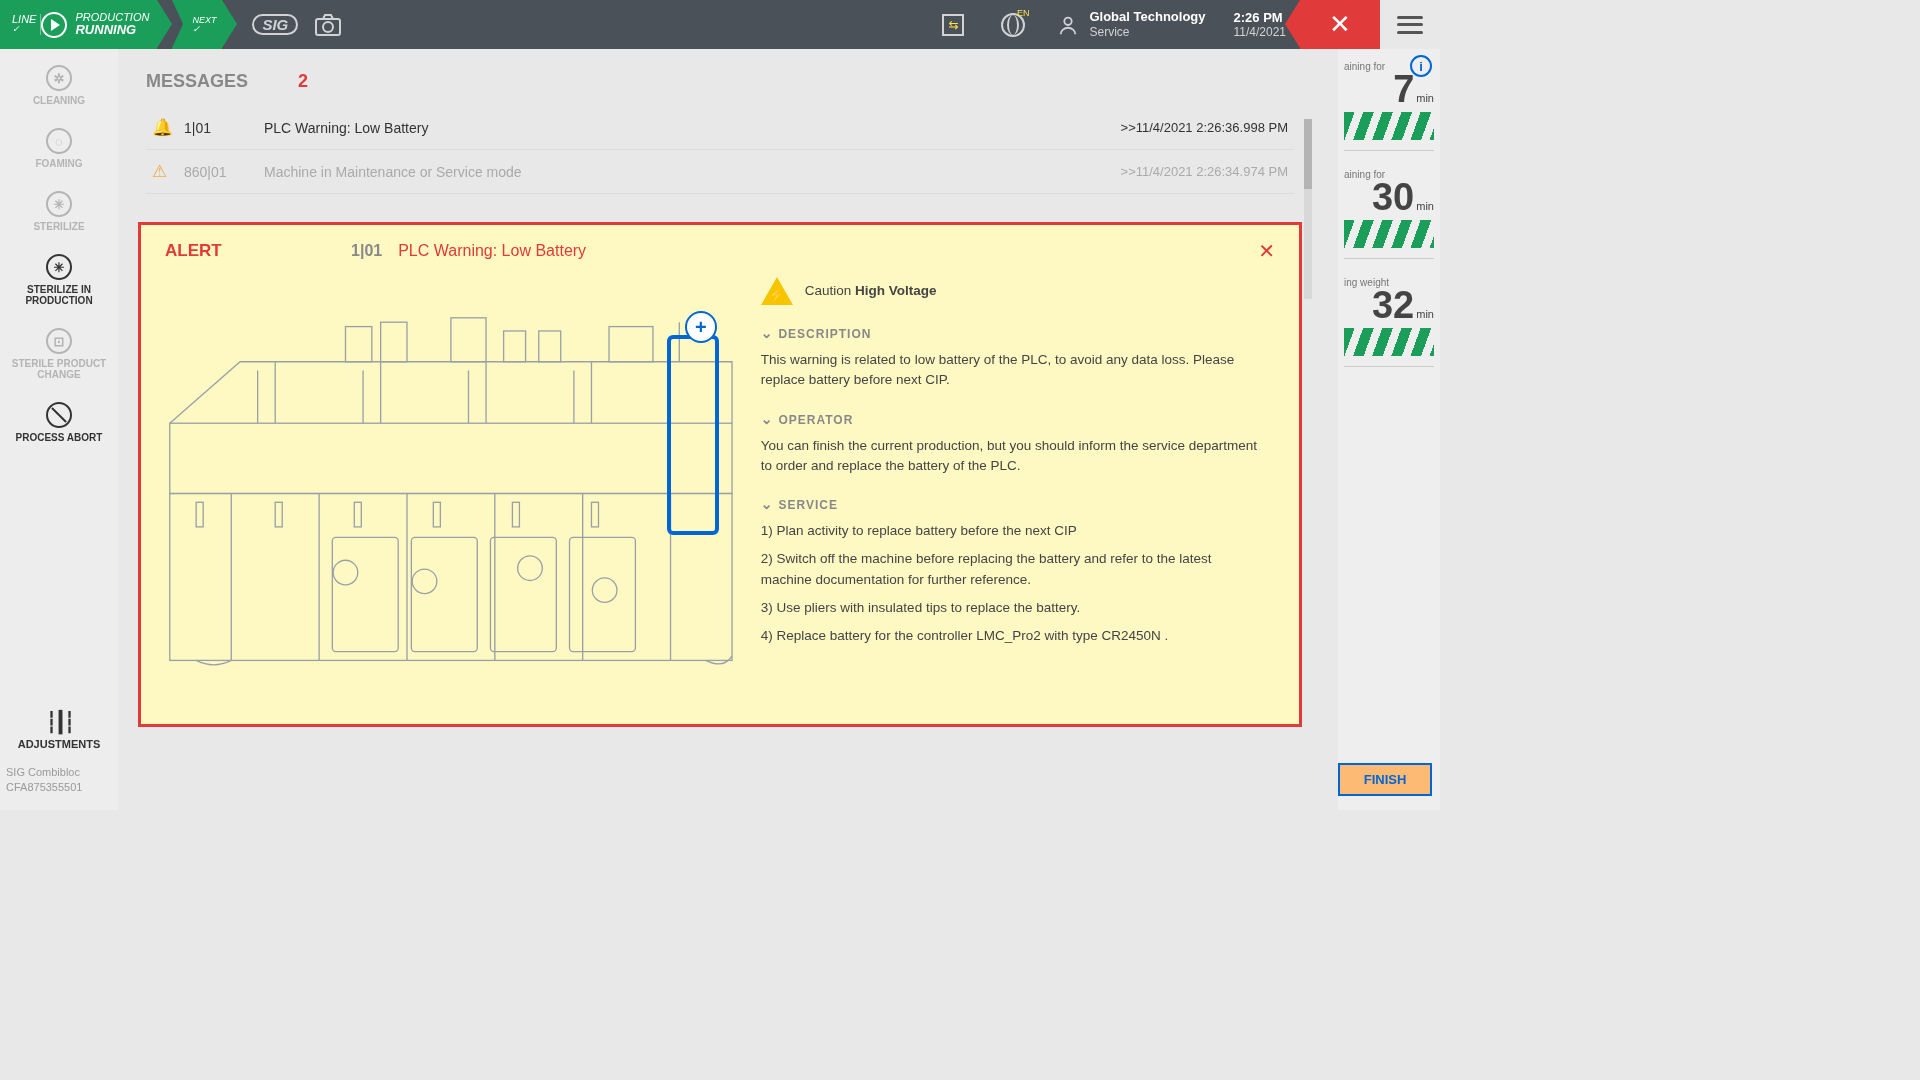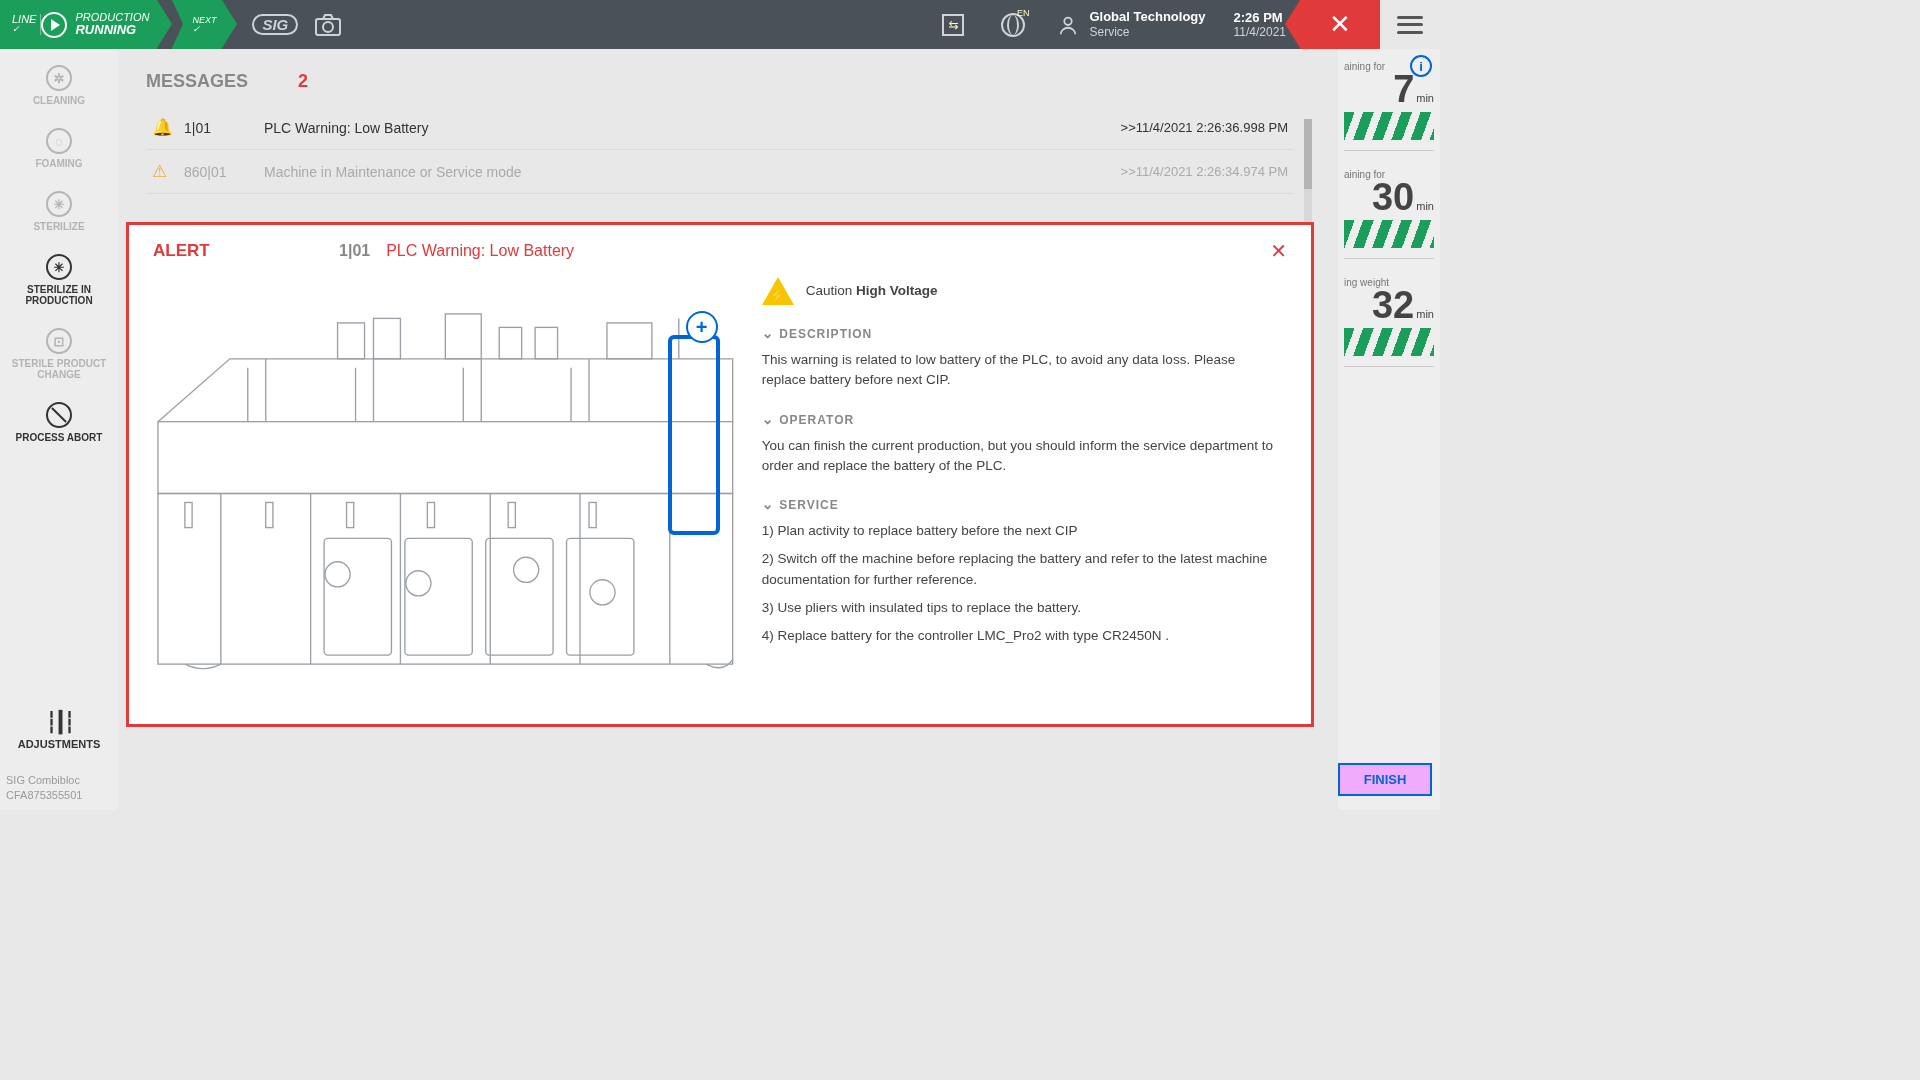--- a/index.html
+++ b/index.html
@@ -9,21 +9,21 @@
 .tb-green::after{content:"";position:absolute;right:-15px;top:0;width:0;height:0;border-top:24.5px solid transparent;border-bottom:24.5px solid transparent;border-left:15px solid #1a9e5a;z-index:2}
 .tb-line{font-size:11px;font-style:italic;line-height:1;padding:0 4px;border-right:1px solid rgba(255,255,255,.4);margin-right:0}
 .tb-line small{display:block}
 .tb-play{width:26px;height:26px;border:2px solid #fff;border-radius:50%;display:flex;align-items:center;justify-content:center;margin-right:8px}
 .tb-play::before{content:"";width:0;height:0;border-top:6px solid transparent;border-bottom:6px solid transparent;border-left:9px solid #fff;margin-left:2px}
 .tb-status{font-style:italic;font-size:11px;line-height:1.1}
 .tb-status b{display:block;font-size:13px}
 .tb-next{background:#1a9e5a;display:flex;align-items:center;padding:0 6px 0 20px;margin-left:15px;position:relative;font-size:9px;font-style:italic}
 .tb-next::before{content:"";position:absolute;left:0;top:0;width:0;height:0;border-top:24.5px solid transparent;border-bottom:24.5px solid transparent;border-left:11px solid #4a5159}
 .tb-next::after{content:"";position:absolute;right:-15px;top:0;width:0;height:0;border-top:24.5px solid transparent;border-bottom:24.5px solid transparent;border-left:15px solid #1a9e5a}
-.tb-icon{width:60px;display:flex;align-items:center;justify-content:center;font-size:22px;color:#fef9c3}
+.tb-icon{width:60px;display:flex;align-items:center;justify-content:center;font-size:22px;color:#fde047}
 .tb-sig{font-style:italic;font-weight:bold;border:2px solid #cfd3d7;border-radius:14px;padding:0 8px;font-size:15px;margin-left:30px;align-self:center;color:#cfd3d7}
 .tb-spacer{flex:1}
 .tb-user{display:flex;align-items:center;gap:10px;padding:14px 14px}
 .tb-user .u1{font-size:13px;font-weight:bold;line-height:1.1}
 .tb-user .u2{font-size:12px;color:#cfd3d7}
 .tb-time{text-align:left;padding:0 14px;align-self:center}
 .tb-time .t1{font-weight:bold;font-size:13px}
 .tb-time .t2{font-size:12px;color:#cfd3d7}
 .tb-close{background:#e03a3a;width:80px;display:flex;align-items:center;justify-content:center;position:relative}
 .tb-close::before{content:"";position:absolute;left:-15px;top:0;width:0;height:0;border-top:24.5px solid transparent;border-bottom:24.5px solid transparent;border-right:15px solid #e03a3a}
@@ -33,39 +33,39 @@
 .hamb span{height:3px;background:#555;border-radius:2px}
 
 .sidebar{position:absolute;left:0;top:49px;bottom:0;width:118px;background:#ededed;text-align:center;padding-top:16px}
 .sb-item{margin-bottom:22px;color:#b4b4b4;font-size:10px;font-weight:bold}
 .sb-item.active{color:#333}
 .sb-ico{width:26px;height:26px;margin:0 auto 4px;border:2px solid currentColor;border-radius:50%;display:flex;align-items:center;justify-content:center;font-size:13px}
 .sb-abort .sb-ico{border:2px solid #333;position:relative}
 .sb-abort .sb-ico::after{content:"";position:absolute;width:20px;height:2px;background:#333;transform:rotate(45deg)}
 .sb-adj{position:absolute;bottom:60px;left:0;right:0;color:#333;font-size:11px;font-weight:bold}
 .sb-adj .sliders{font-size:20px;margin-bottom:4px;letter-spacing:-3px}
-.sb-foot{position:absolute;bottom:8px;left:6px;right:6px;font-size:11px;color:#9a9a9a;text-align:left;line-height:1.3}
+.sb-foot{position:absolute;bottom:16px;left:6px;right:6px;font-size:11px;color:#9a9a9a;text-align:left;line-height:1.3}
 
 .main{position:absolute;left:118px;right:118px;top:49px;bottom:0}
 .messages{padding:22px 28px 0}
 .msg-head{display:flex;align-items:center;gap:50px;margin-bottom:14px}
 .msg-title{font-size:18px;font-weight:bold;color:#888}
 .msg-count{font-size:18px;font-weight:bold;color:#e03a3a}
 .msg-row{display:flex;align-items:center;padding:11px 6px;border-bottom:1px solid #dcdcdc;font-size:14px}
 .msg-row .ico{width:32px;font-size:17px}
 .msg-row .code{width:80px;color:#333}
 .msg-row .txt{flex:1;color:#333}
 .msg-row .ts{color:#333;font-size:13px}
 .msg-row.dim .txt,.msg-row.dim .ts,.msg-row.dim .code{color:#aaa}
 .msg-row.dim .ico{color:#f0ad4e}
 .msg-row:not(.dim) .ico{color:#e03a3a}
 .msg-scroll{position:absolute;right:10px;top:70px;width:8px;height:180px;background:#d8d8d8}
 .msg-scroll::before{content:"";position:absolute;top:0;left:0;right:0;height:70px;background:#b4b4b4}
 
-.alert{border:3px solid #e03a3a;background:#ffffff;margin:28px 8px 4px;height:505px;position:relative;display:flex;flex-direction:column}
+.alert{border:3px solid #e03a3a;background:#fef9c3;margin:28px 20px 4px;height:505px;position:relative;display:flex;flex-direction:column}
 .alert-head{display:flex;align-items:center;padding:14px 24px;gap:16px}
 .alert-label{color:#e03a3a;font-weight:bold;font-size:17px;width:170px}
 .alert-code{color:#888;font-weight:bold;font-size:16px}
 .alert-title{color:#e03a3a;font-size:16px}
 .alert-x{margin-left:auto;color:#e03a3a;font-size:20px;cursor:pointer}
 .alert-body{flex:1;display:flex;padding:0 20px 14px;gap:20px;overflow:hidden}
 .diagram{flex:1.15;position:relative}
 .diagram svg{width:100%;height:100%}
 .marker{position:absolute;right:24px;top:34px;width:32px;height:32px;border:2px solid #0066d6;border-radius:50%;background:#fff;color:#0066d6;display:flex;align-items:center;justify-content:center;font-size:20px;font-weight:bold}
 .hl{position:absolute;right:22px;top:58px;width:52px;height:200px;border:4px solid #0066d6;border-radius:6px}
@@ -79,21 +79,21 @@
 .sect h4::before{content:"⌄ ";font-size:14px;color:#888}
 .sect p{margin-bottom:8px}
 
 .rightcol{position:absolute;right:0;top:49px;bottom:0;width:102px;background:#eee;padding:8px 6px;overflow:hidden}
 .rc-info{position:absolute;right:8px;top:6px;width:22px;height:22px;border:2px solid #0066d6;border-radius:50%;color:#0066d6;display:flex;align-items:center;justify-content:center;font-weight:bold;font-size:13px}
 .rc-block{margin-top:4px;margin-bottom:18px;border-bottom:1px solid #ccc;padding-bottom:10px}
 .rc-label{font-size:10px;color:#777;margin-bottom:-2px;white-space:nowrap;overflow:hidden}
 .rc-val{font-size:38px;font-weight:bold;color:#444;text-align:right;line-height:1}
 .rc-val small{font-size:11px;font-weight:normal;margin-left:2px}
 .rc-stripes{height:28px;background:repeating-linear-gradient(110deg,#1a9e5a 0 10px,transparent 10px 18px);margin-top:4px}
-.finish{position:absolute;bottom:14px;left:0;right:8px;border:2px solid #0066d6;color:#0066d6;background:#f0abfc;text-align:center;padding:7px 0;font-weight:bold;font-size:13px}
+.finish{position:absolute;bottom:14px;left:0;right:8px;border:2px solid #0066d6;color:#0066d6;background:#fdba74;text-align:center;padding:7px 0;font-weight:bold;font-size:13px}
 .globe{position:relative;width:24px;height:24px;border:2px solid #cfd3d7;border-radius:50%}
 .globe::before{content:"";position:absolute;left:4px;right:4px;top:0;bottom:0;border:2px solid #cfd3d7;border-radius:50%;border-top:none;border-bottom:none}
 .globe-en{position:absolute;top:-7px;right:-6px;font-size:9px}
 .swap{width:22px;height:22px;border:2px solid #cfd3d7;display:flex;align-items:center;justify-content:center;font-size:12px}
 .usero{width:22px;height:22px;color:#cfd3d7}
 </style>
 </head>
 <body>
 
 <div class="topbar">

